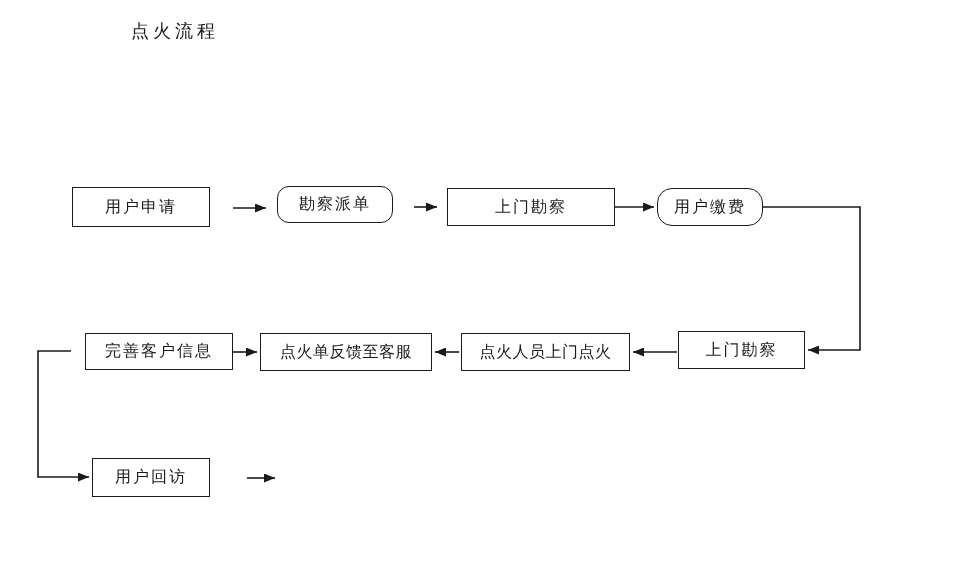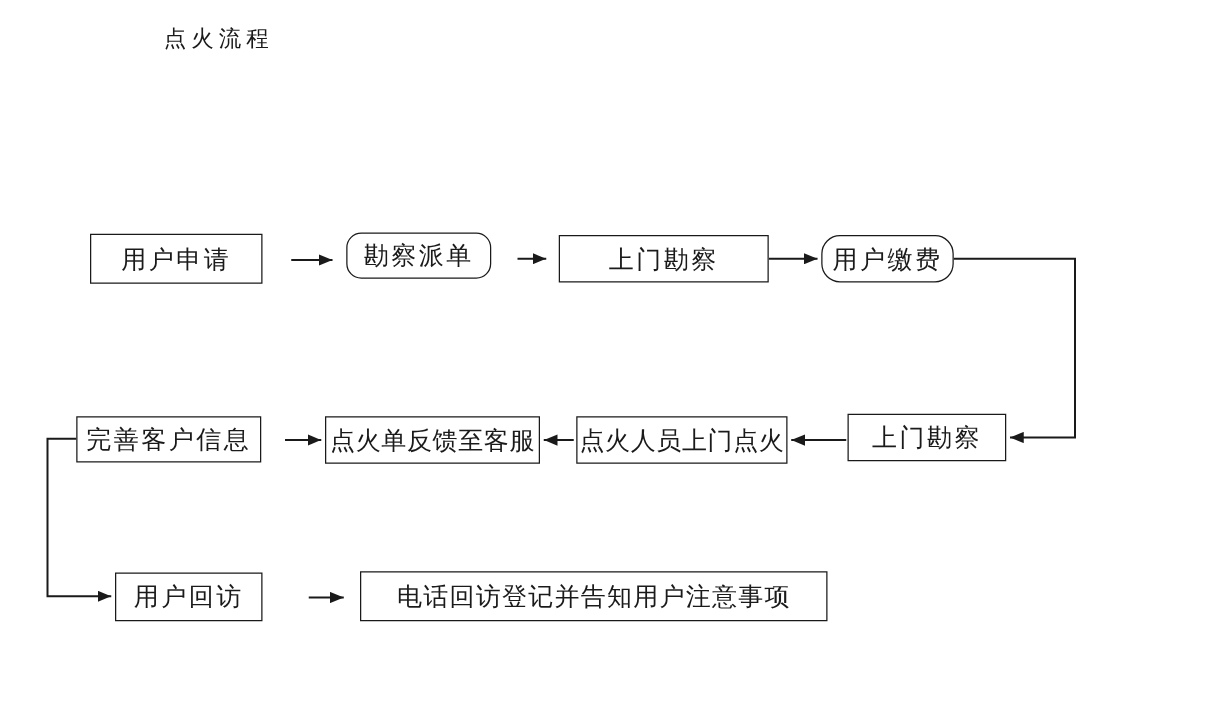--- a/index.html
+++ b/index.html
@@ -24,21 +24,21 @@
     white-space:nowrap;
   }
   .node{
     position:absolute;
     box-sizing:border-box;
     border:1.6px solid var(--line,#1a1a1a);
     background:#ffffff;
     display:flex;
     align-items:center;
     justify-content:center;
-    font-size:20px;
+    font-size:16px;
     letter-spacing:2px;
     white-space:nowrap;
     z-index:2;
   }
   svg.connectors{
     position:absolute;
     left:0;top:0;
     width:968px;height:564px;
     z-index:1;
     pointer-events:none;
@@ -83,37 +83,34 @@
   </div>
 
   <div class="node" style="left:447px;top:188px;width:168px;height:38px;">
     <span>上门勘察</span>
   </div>
 
   <div class="node" style="left:657px;top:188px;width:106px;height:38px;border-radius:15px;">
     <span>用户缴费</span>
   </div>
 
-  <div class="node" style="left:61px;top:333px;width:148px;height:37px;">
+  <div class="node" style="left:85px;top:333px;width:148px;height:37px;">
     <span>完善客户信息</span>
   </div>
 
   <div class="node" style="left:260px;top:333px;width:172px;height:38px;letter-spacing:0.5px;">
     <span>点火单反馈至客服</span>
   </div>
 
   <div class="node" style="left:461px;top:333px;width:169px;height:38px;letter-spacing:0.5px;">
     <span>点火人员上门点火</span>
   </div>
 
   <div class="node" style="left:678px;top:331px;width:127px;height:38px;">
     <span>上门勘察</span>
   </div>
 
   <div class="node" style="left:92px;top:458px;width:118px;height:39px;">
     <span>用户回访</span>
   </div>
 
-  <div class="node" style="left:288px;top:457px;width:374px;height:40px;letter-spacing:1px;">
-    <span>电话回访登记并告知用户注意事项</span>
-  </div>
 
 </div>
 
 </body></html>

